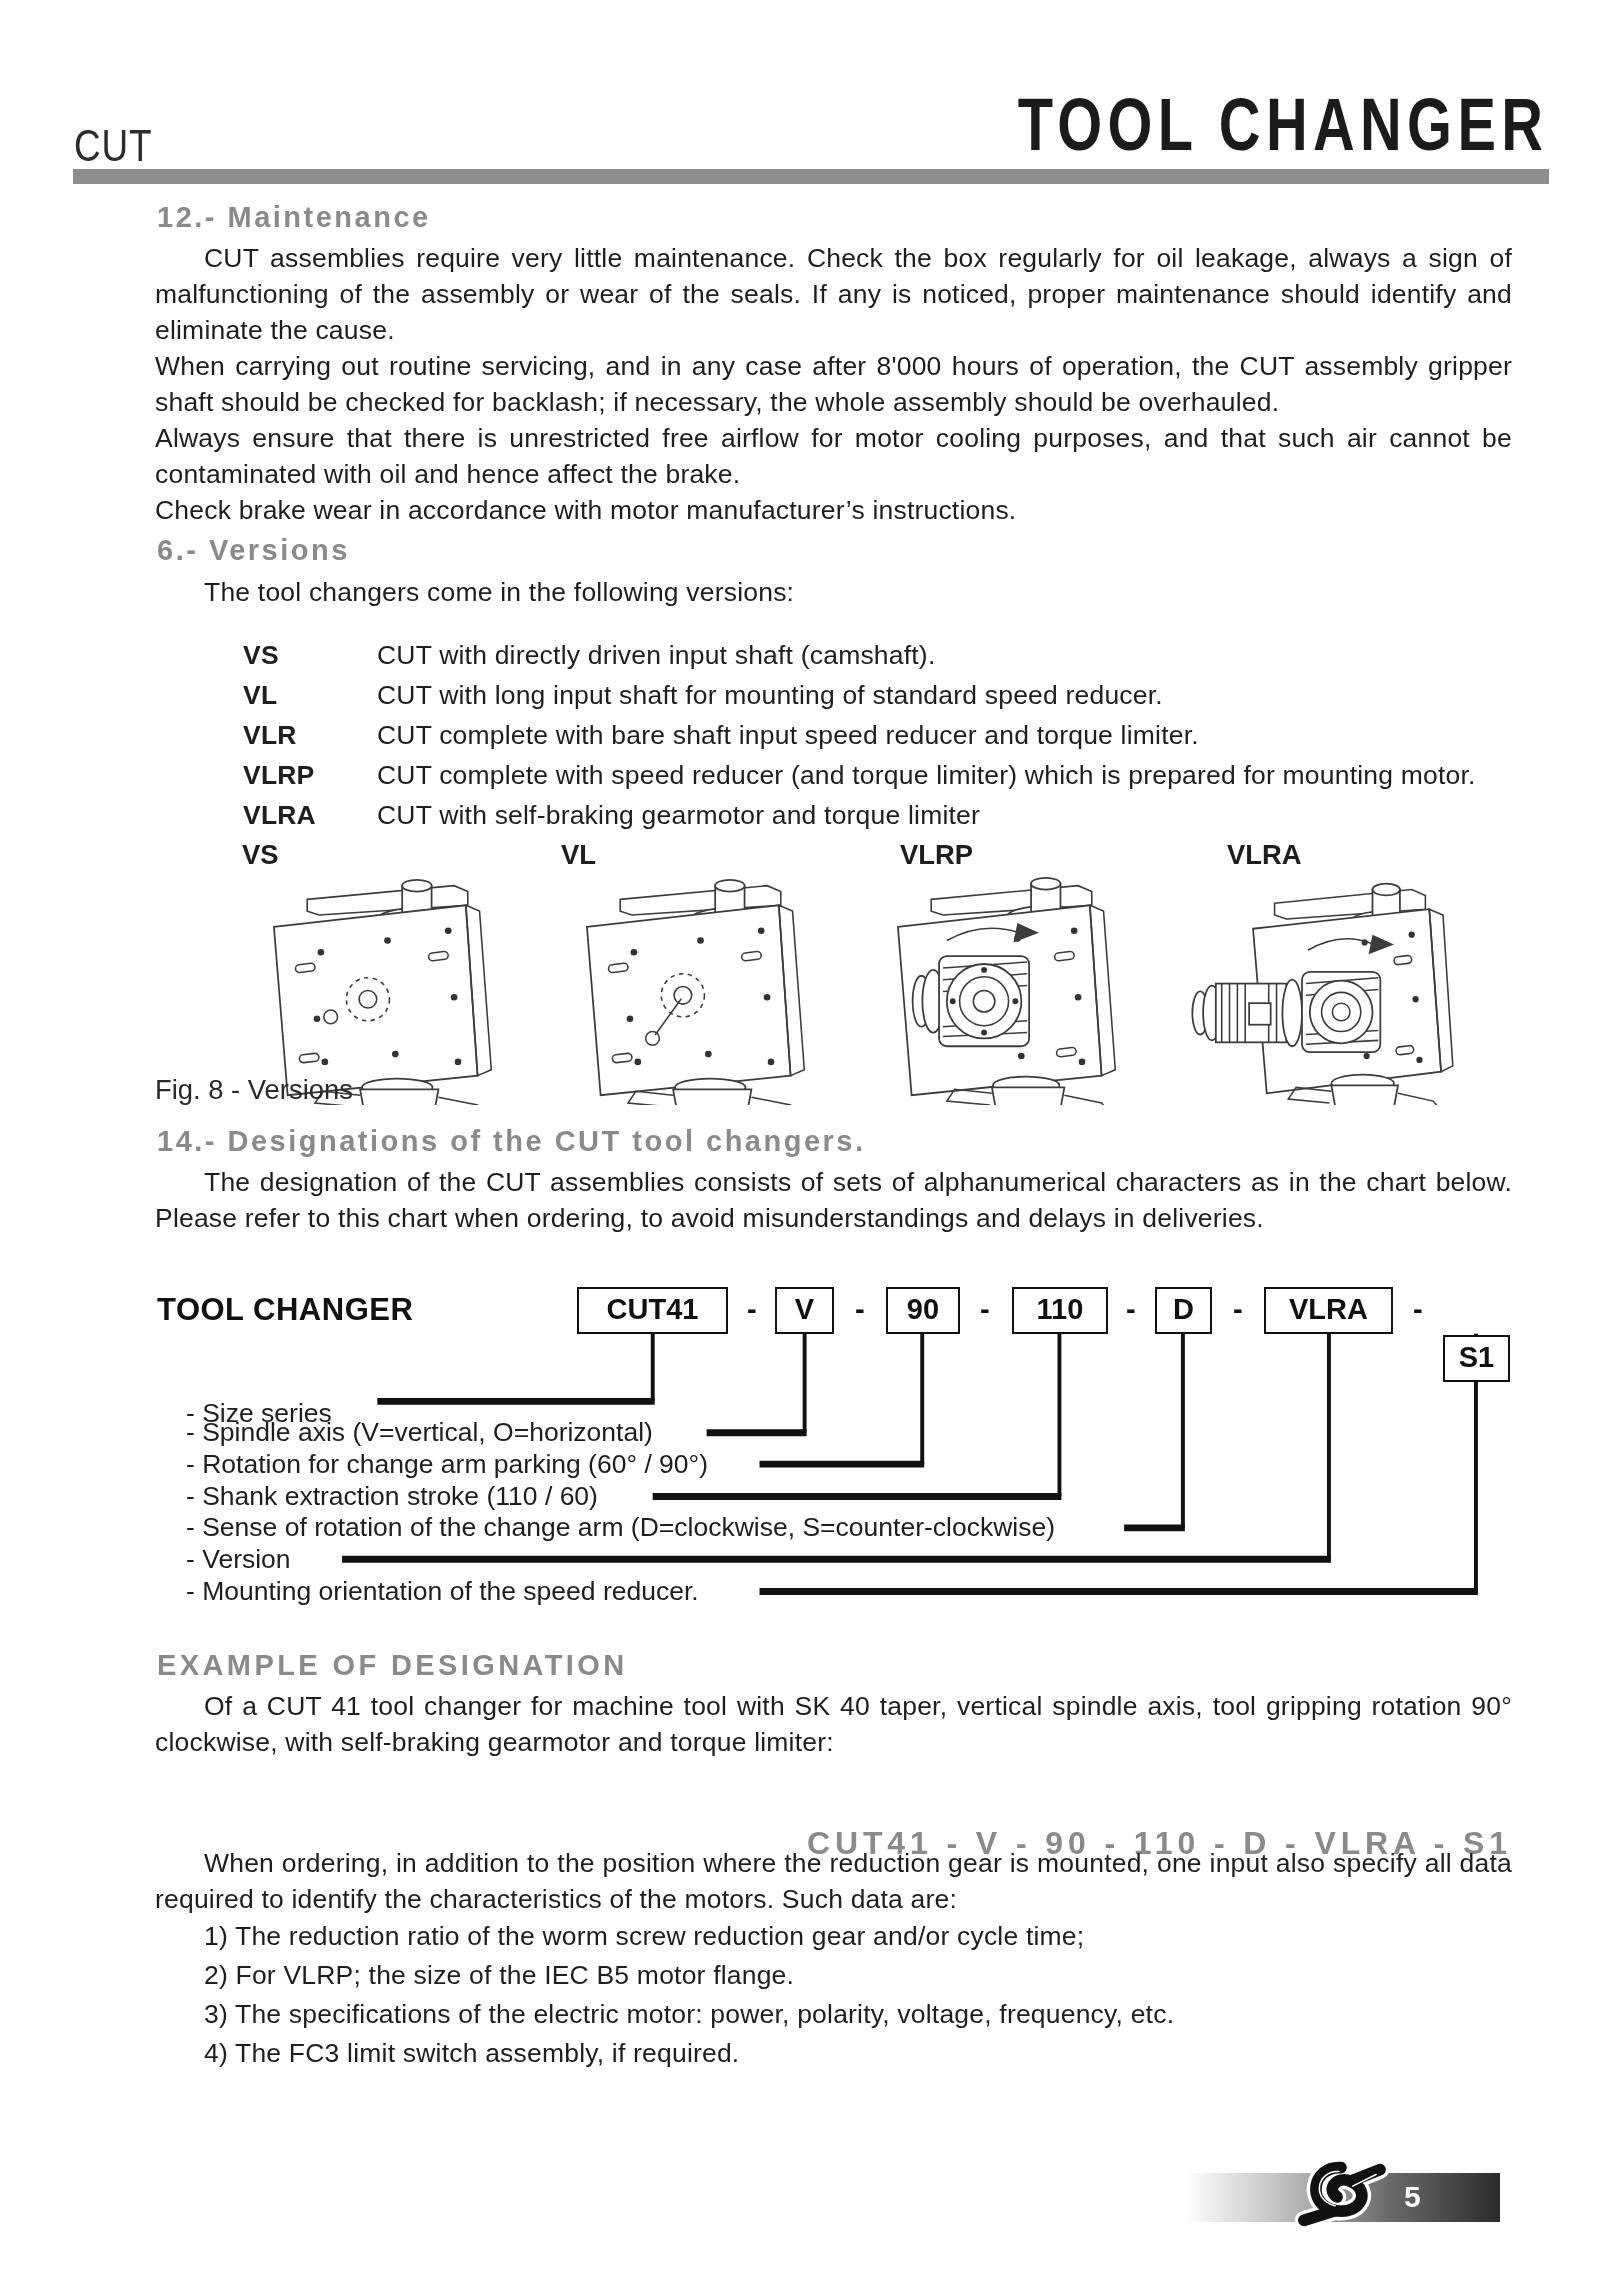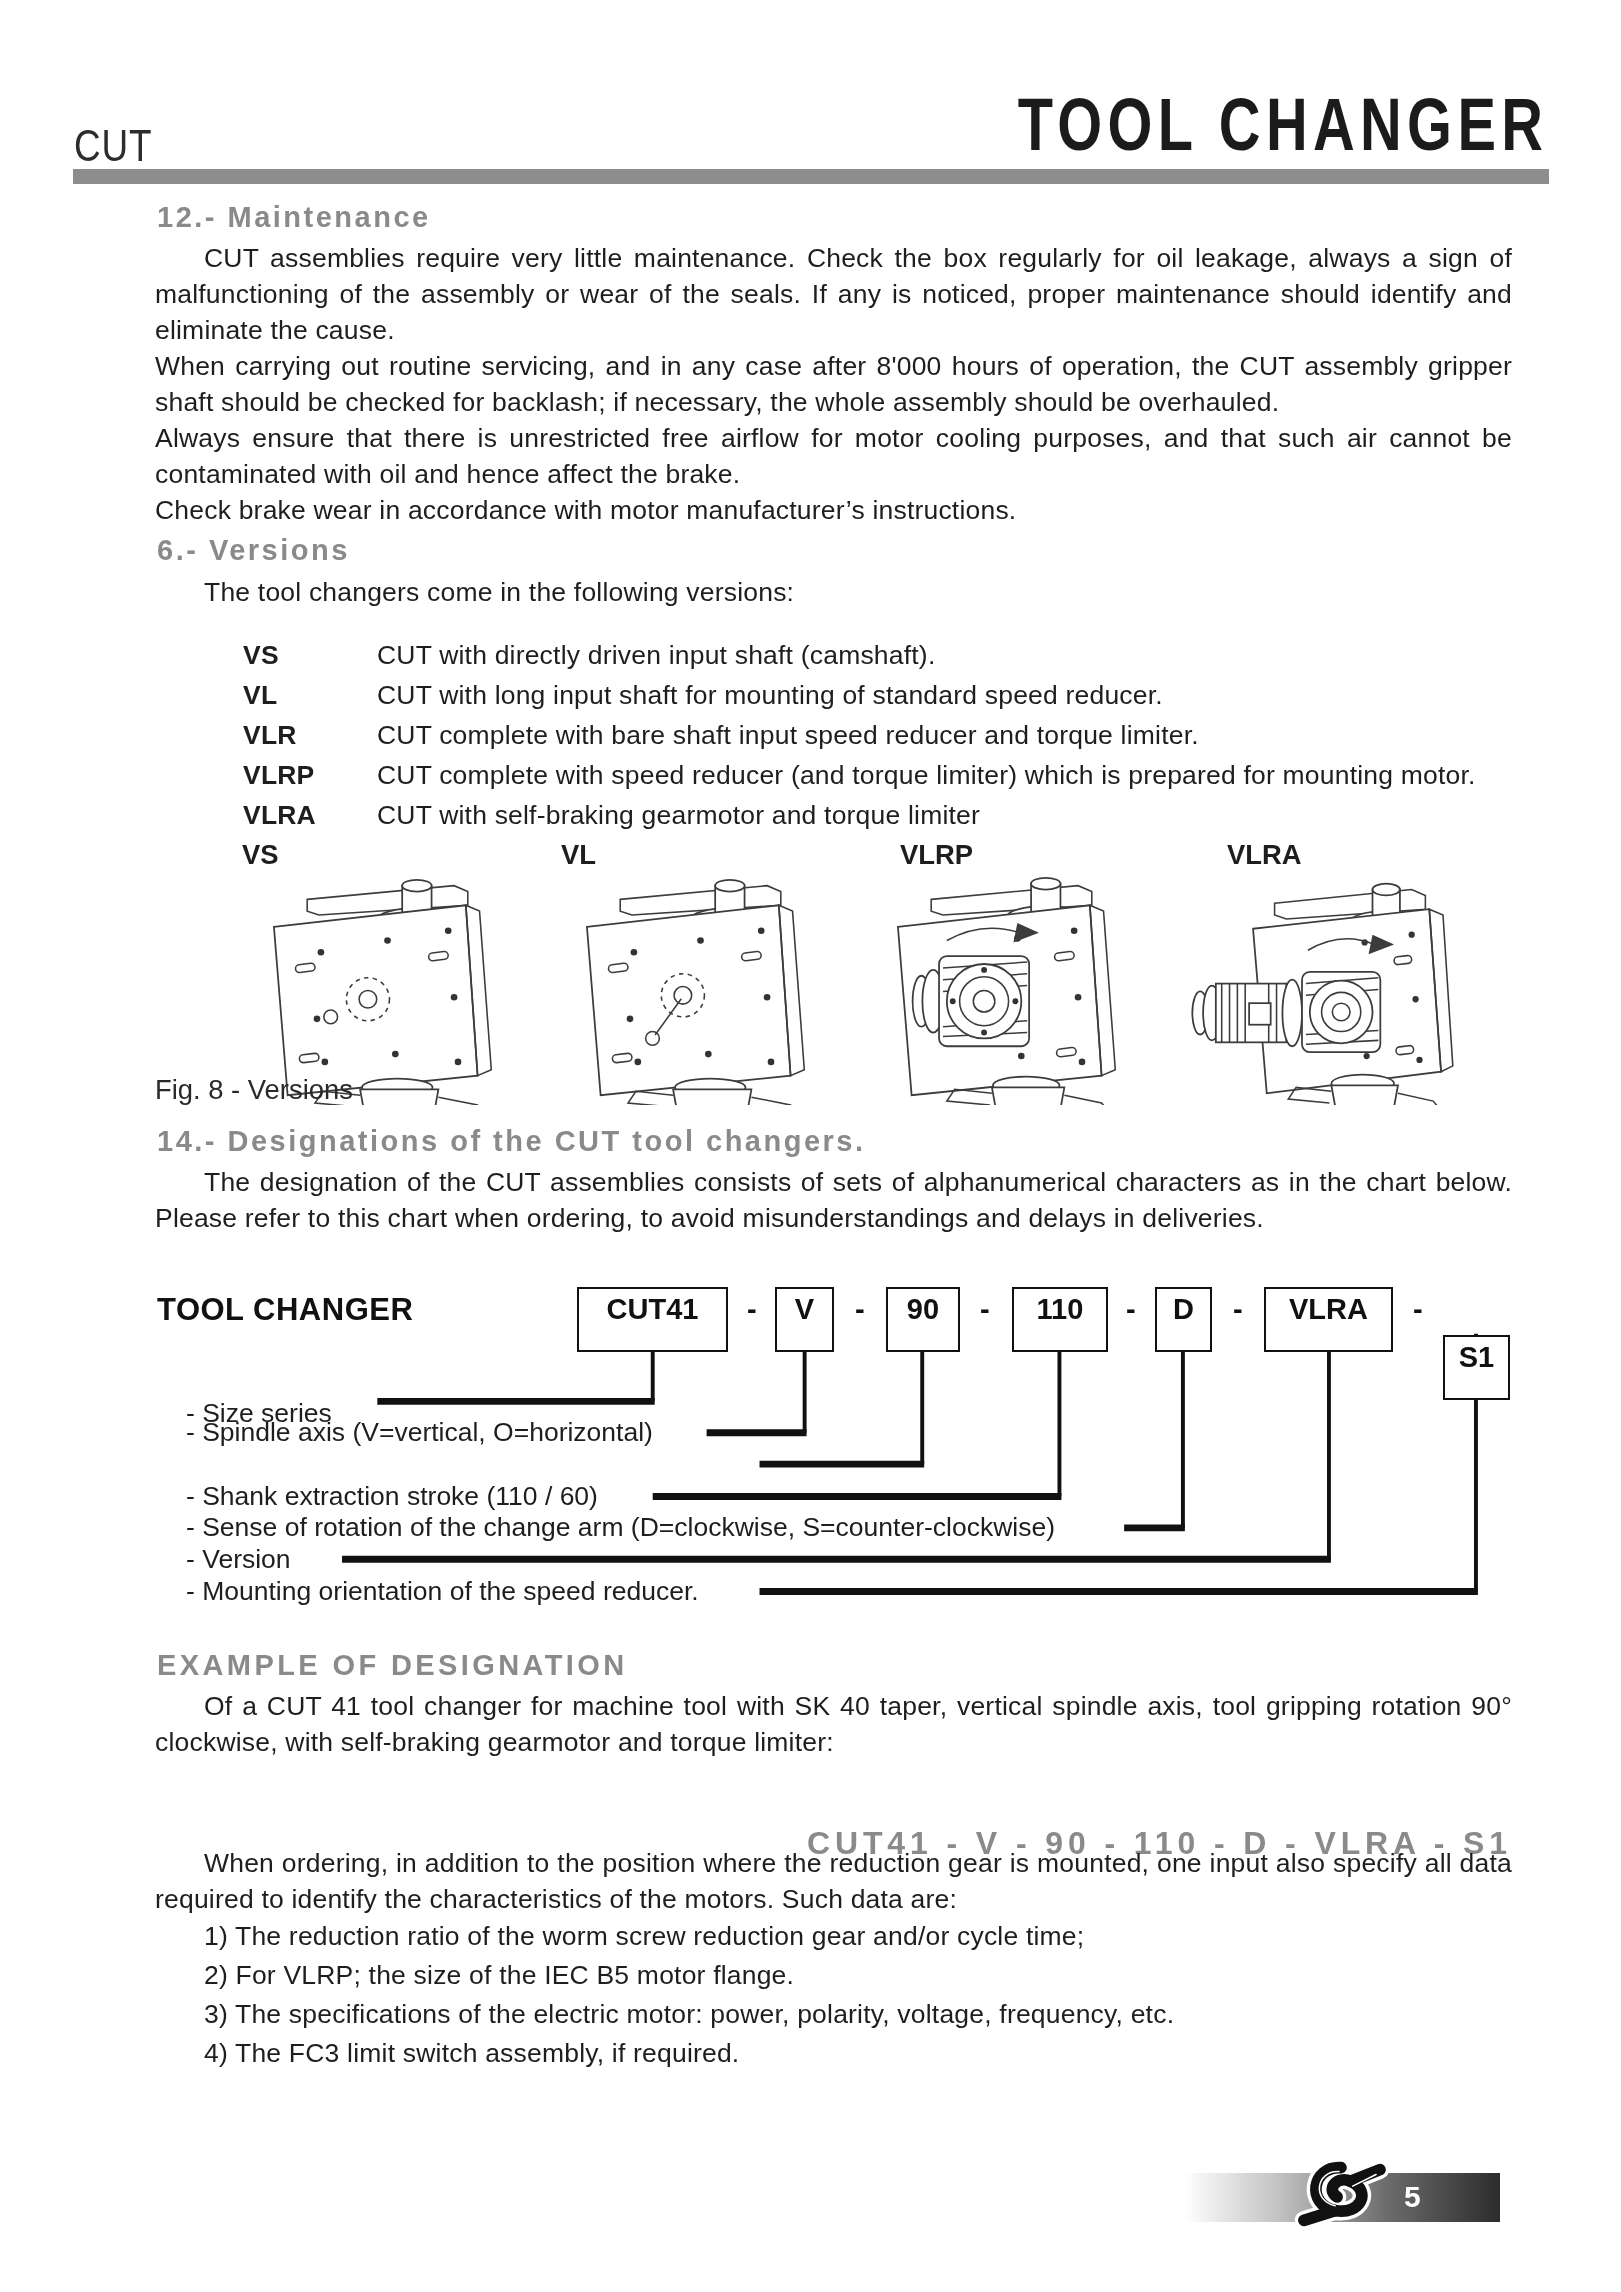--- a/index.html
+++ b/index.html
@@ -28,21 +28,21 @@
   
   .fig-label{position:absolute; top:839px; font-size:27.4px; font-weight:700; color:#1e1e1e;}
   .drawing{position:absolute; top:870px; width:333px; height:235px;}
   .tech{stroke:#3c3c3c; stroke-width:1.6; fill:none;}
   .tech-fill{fill:#ffffff; stroke:#3c3c3c; stroke-width:1.8;}
   .fig-caption{position:absolute; left:155px; top:1074px; font-size:27.4px; color:#2a2a2a;}
   
   .chart{position:absolute; left:0; top:1274px; width:1621px; height:345px;}
   .chart-title{position:absolute; left:157px; top:17.6px; font-size:31px; font-weight:700;
                letter-spacing:0.5px; color:#111; white-space:nowrap;}
-  .dbox{position:absolute; top:12.7px; height:65px; border:2.9px solid #111; box-sizing:border-box;
+  .dbox{position:absolute; top:12.7px; height:47px; border:2.9px solid #111; box-sizing:border-box;
         font-size:29px; font-weight:700; color:#111; text-align:center; line-height:41px; background:#fff;}
   .dsep{position:absolute; top:12.7px; height:47px; line-height:45px; width:19.6px; text-align:center;
         font-size:29px; font-weight:700; color:#111;}
   .legend-item{position:absolute; left:186px; font-size:26.5px; line-height:35px; color:#1e1e1e; white-space:nowrap;}
   .connectors{position:absolute; left:0; top:0;}
   
   .example-code{position:absolute; left:155px; top:1825px; width:1357px; text-align:right;
                 font-size:32px; font-weight:700; color:#8a8a8a; letter-spacing:4.9px;}
   .ordering-items{margin:0; padding:0; list-style:none;}
   .ordering-items li{margin-left:49px; line-height:39px; text-align:left;}
@@ -295,20 +295,21 @@
 
     <span class="dsep" style="left:742px;">-</span>
     <span class="dsep" style="left:850px;">-</span>
     <span class="dsep" style="left:975px;">-</span>
     <span class="dsep" style="left:1121px;">-</span>
     <span class="dsep" style="left:1228px;">-</span>
     <span class="dsep" style="left:1408px;">-</span>
 
     <div class="legend-item" style="top:110px;margin-top:12px;">- Size series</div>
     <div class="legend-item" style="top:141px;">- Spindle axis (V=vertical, O=horizontal)</div>
+    <div class="legend-item" style="top:173px;">- Rotation for change arm parking (60° / 90°)</div>
     <div class="legend-item" style="top:205px;">- Shank extraction stroke (110 / 60)</div>
     <div class="legend-item" style="top:236px;">- Sense of rotation of the change arm (D=clockwise, S=counter-clockwise)</div>
     <div class="legend-item" style="top:268px;">- Version</div>
     <div class="legend-item" style="top:300px;">- Mounting orientation of the speed reducer.</div>
   </div>
 
   <div class="h-section" style="top:1649px; letter-spacing:3.4px;">EXAMPLE OF DESIGNATION</div>
   <div class="body-block" style="top:1688px;">
     <p class="indent">Of a CUT 41 tool changer for machine tool with SK 40 taper, vertical spindle axis, tool gripping rotation 90° clockwise, with self-braking gearmotor and torque limiter:</p>
   </div>

